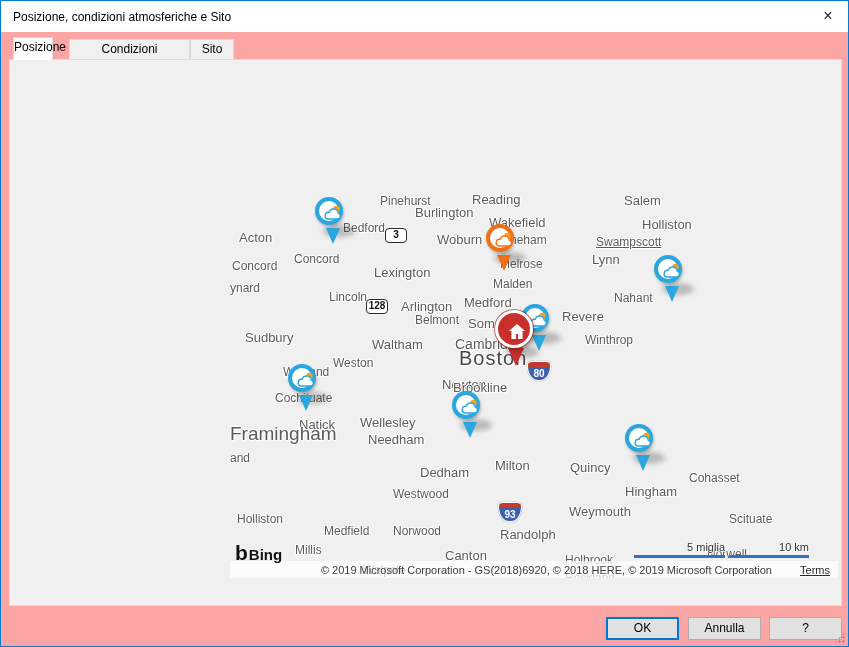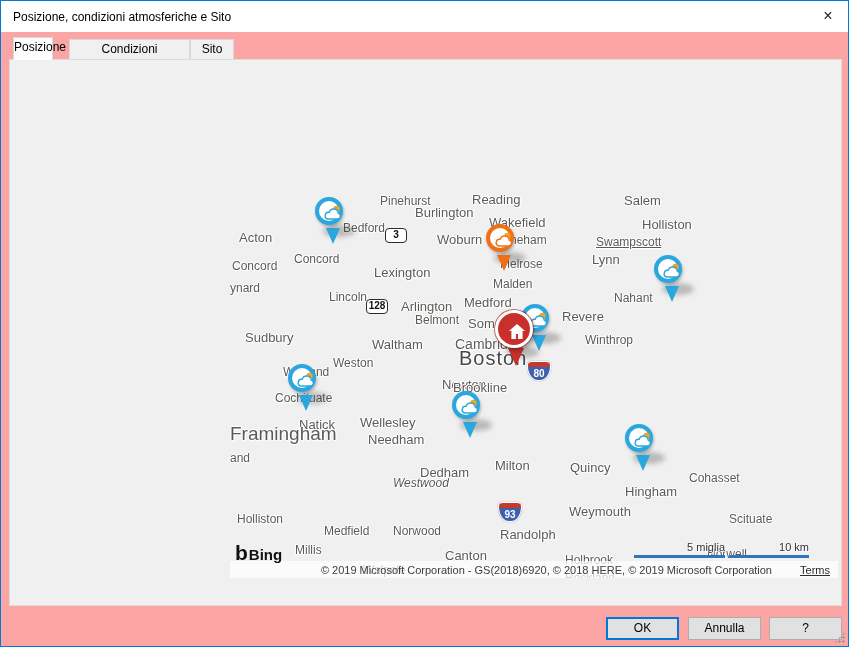--- a/index.html
+++ b/index.html
@@ -241,21 +241,21 @@
         <span class="mlab" style="left: 53px; top: 173px; font-size: 12px;">Wayland</span>
         <span class="mlab" style="left: 212px; top: 185px; font-size: 13px;">Newton</span>
         <span class="mlab" style="left: 223px; top: 188px; font-size: 13px;">Brookline</span>
         <span class="mlab" style="left: 45px; top: 199px; font-size: 12px;">Cochituate</span>
         <span class="mlab" style="left: 69px; top: 225px; font-size: 13px;">Natick</span>
         <span class="mlab" style="left: 130px; top: 223px; font-size: 13px;">Wellesley</span>
         <span class="mlab" style="left: 138px; top: 240px; font-size: 13px;">Needham</span>
         <span class="mlab" style="left: 0px; top: 231px; font-size: 19px; text-align: center;">Framingham</span>
         <span class="mlab" style="left: 0px; top: 259px; font-size: 12px;">and</span>
         <span class="mlab" style="left: 190px; top: 273px; font-size: 13px;">Dedham</span>
-        <span class="mlab" style="left: 163px; top: 284px; font-size: 12px; font-style: italic;">Westwood</span>
+        <span class="mlab" style="left: 163px; top: 295px; font-size: 12px;">Westwood</span>
         <span class="mlab" style="left: 7px; top: 320px; font-size: 12px;">Holliston</span>
         <span class="mlab" style="left: 94px; top: 332px; font-size: 12px;">Medfield</span>
         <span class="mlab" style="left: 163px; top: 332px; font-size: 12px;">Norwood</span>
         <span class="mlab" style="left: 65px; top: 351px; font-size: 12px;">Millis</span>
         <span class="mlab" style="left: 133px; top: 371px; font-size: 12px;">Walpole</span>
         <span class="mlab" style="left: 265px; top: 266px; font-size: 13px;">Milton</span>
         <span class="mlab" style="left: 340px; top: 268px; font-size: 13px;">Quincy</span>
         <span class="mlab" style="left: 339px; top: 312px; font-size: 13px;">Weymouth</span>
         <span class="mlab" style="left: 270px; top: 335px; font-size: 13px;">Randolph</span>
         <span class="mlab" style="left: 215px; top: 356px; font-size: 13px;">Canton</span>

